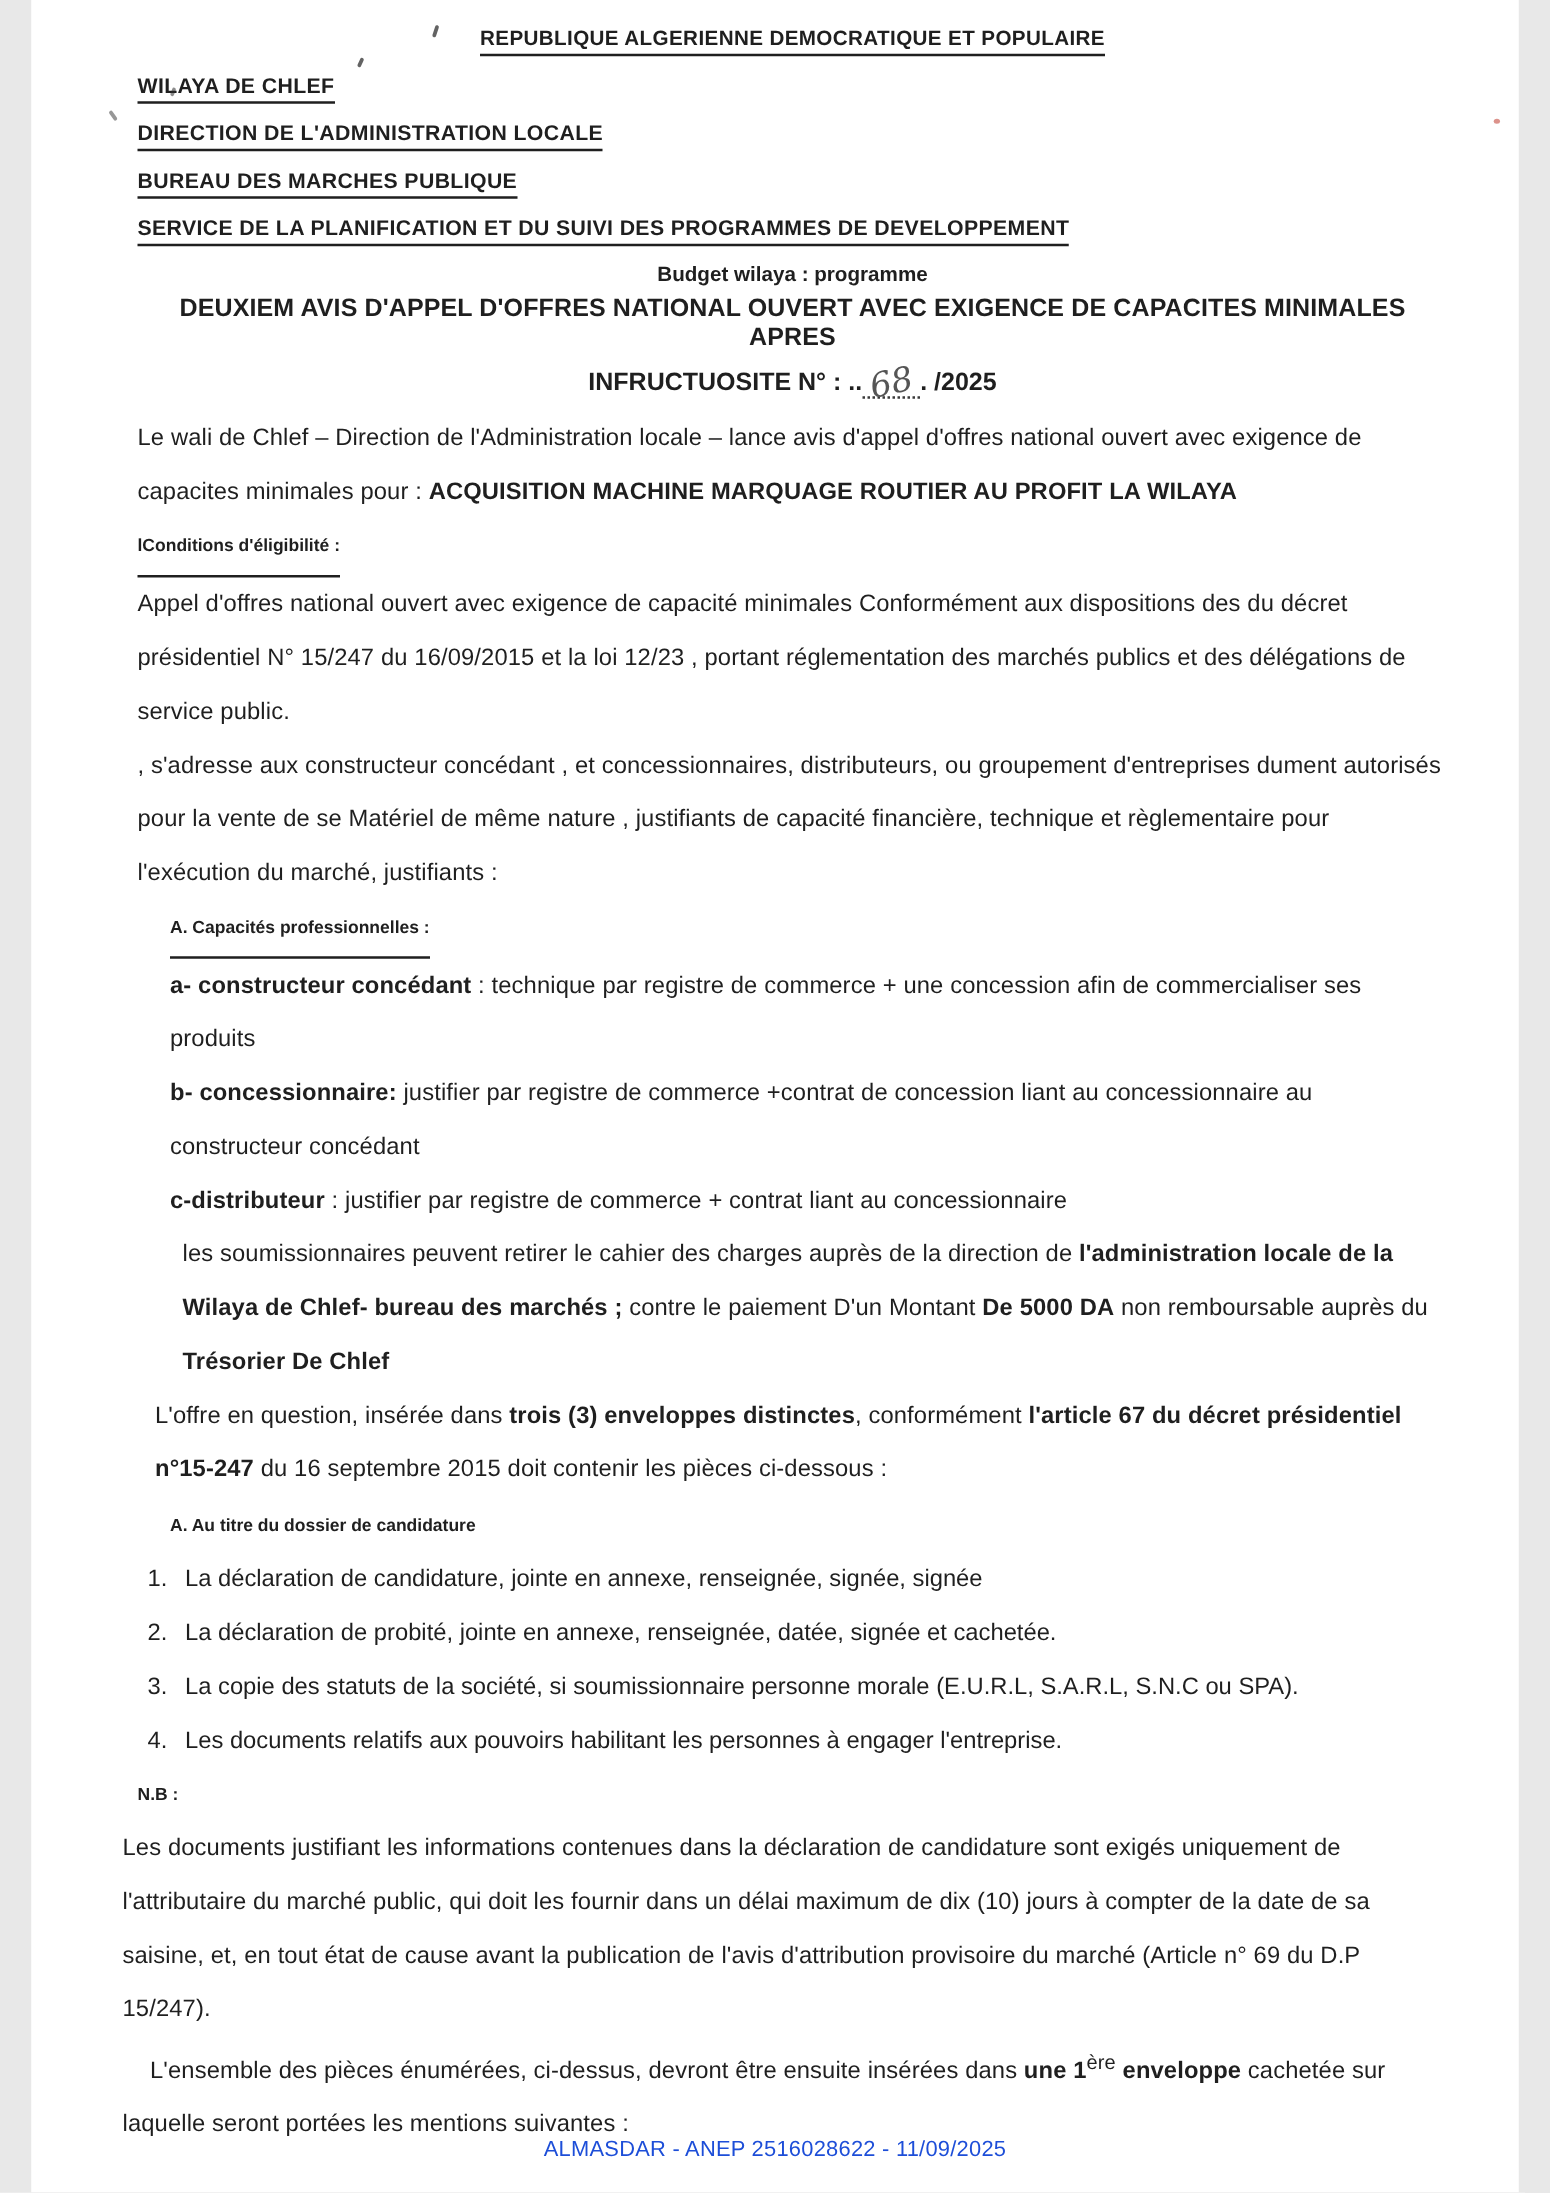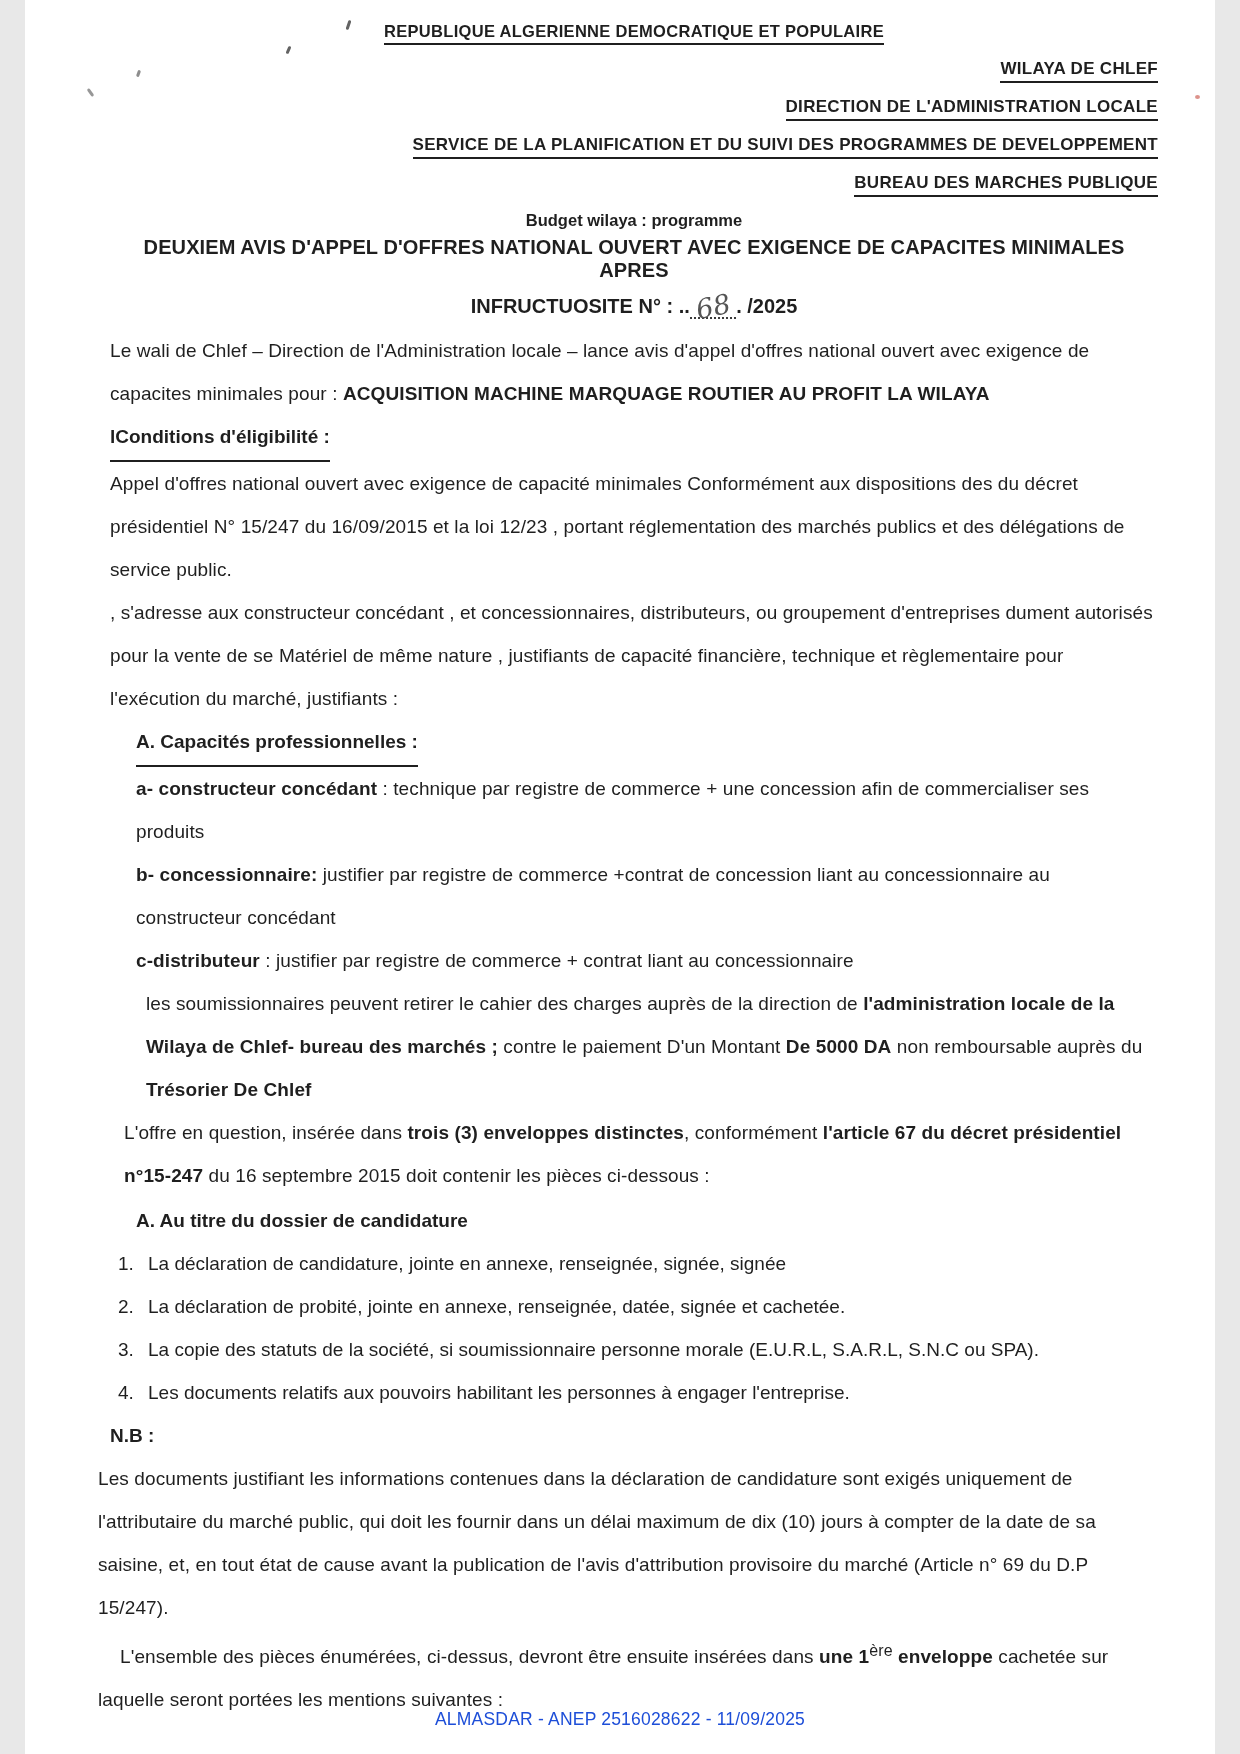--- a/index.html
+++ b/index.html
@@ -7,37 +7,37 @@
     position:relative; width:1190px; height:1754px; margin:0 auto;
     background:#ffffff; overflow:hidden;
     font-family:"Liberation Sans", sans-serif; color:#1f1f1f;
   }
   .content { position:absolute; left:85px; top:22px; width:1048px; }
 
   .center { text-align:center; }
   .ul { border-bottom:2px solid #1f1f1f; padding-bottom:2px; display:inline-block; }
 
   .republic { font-size:16.5px; font-weight:bold; letter-spacing:.3px; margin-bottom:14px; }
-  .hdr-line { font-size:17px; font-weight:bold; letter-spacing:.3px; margin-bottom:14px;text-align:right; }
+  .hdr-line { font-size:17px; font-weight:bold; letter-spacing:.3px; margin-bottom:14px; }
   .budget   { font-size:16.5px; font-weight:bold; margin-top:14px; margin-bottom:6px; }
   .title1   { font-size:20px; font-weight:bold; letter-spacing:.1px; margin-top:6px; }
   .title2   { font-size:20px; font-weight:bold; margin-top:8px; margin-bottom:10px; }
 
   .dotted-slot { border-bottom:2px dotted #3a3a3a; padding:0 6px; display:inline-block; line-height:1; }
   .handwritten {
     font-family:"DejaVu Serif", serif; font-style:italic; font-weight:normal;
     font-size:27px; color:#555; display:inline-block; transform:rotate(-12deg);
     position:relative; top:3px;
   }
 
   .par  { font-size:19px; line-height:43px; letter-spacing:.1px; margin:0; }
   .b    { font-weight:bold;text-align:right; }
   .indent1 { padding-left:26px; }
   .indent2 { padding-left:36px; }
-  .heading { font-size:19px; font-weight:bold; line-height:43px; }
+  .heading { font-size:14px; font-weight:bold; line-height:43px; }
 
   .list-row { display:flex; font-size:19px; line-height:43px; padding-left:8px; }
   .list-num { width:30px; flex:0 0 30px; }
   .list-text { flex:1; }
 
   sup { font-size:16px; font-weight:normal;text-align:right; }
 
   .footer {
     position:absolute; left:0; bottom:24px; width:100%;
     text-align:center; font-size:17.5px; color:#1d4ed8; letter-spacing:.2px;
@@ -59,24 +59,24 @@
       <span class="ul">REPUBLIQUE ALGERIENNE DEMOCRATIQUE ET POPULAIRE</span>
     </div>
 
     <div class="hdr-line">
       <span class="ul">WILAYA  DE  CHLEF</span>
     </div>
     <div class="hdr-line">
       <span class="ul">DIRECTION DE L'ADMINISTRATION LOCALE</span>
     </div>
     <div class="hdr-line">
-      <span class="ul">SERVICE DE LA PLANIFICATION ET DU SUIVI DES PROGRAMMES DE DEVELOPPEMENT</span>
+      <span class="ul">BUREAU DES MARCHES PUBLIQUE</span>
     </div>
     <div class="hdr-line">
-      <span class="ul">BUREAU DES MARCHES PUBLIQUE</span>
+      <span class="ul">SERVICE DE LA PLANIFICATION ET DU SUIVI DES PROGRAMMES DE DEVELOPPEMENT</span>
     </div>
 
     <div class="budget center">Budget wilaya  : programme</div>
 
     <div class="title1 center">DEUXIEM AVIS D'APPEL D'OFFRES NATIONAL  OUVERT AVEC EXIGENCE DE CAPACITES MINIMALES APRES</div>
 
     <div class="title2 center">
       <span>INFRUCTUOSITE N° : ..</span><span class="dotted-slot"><span class="handwritten">68</span></span><span>. /2025</span>
     </div>
 

